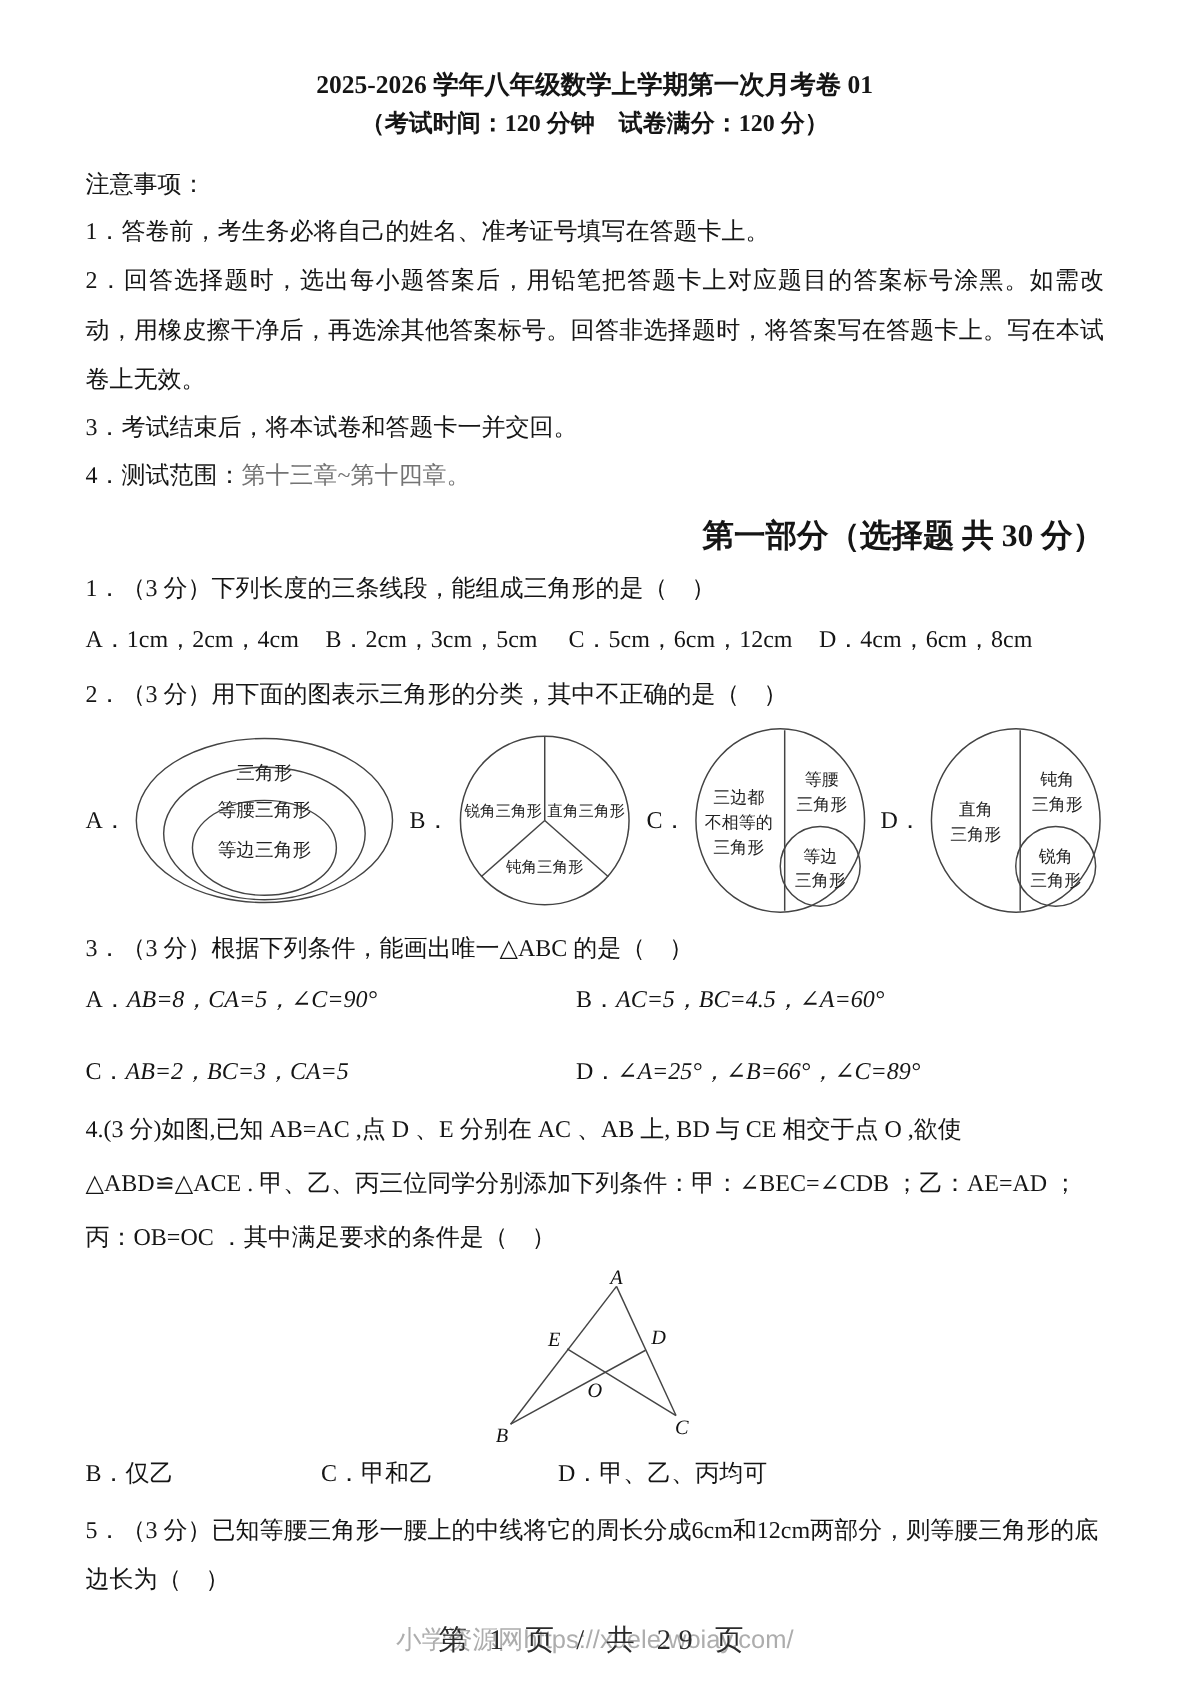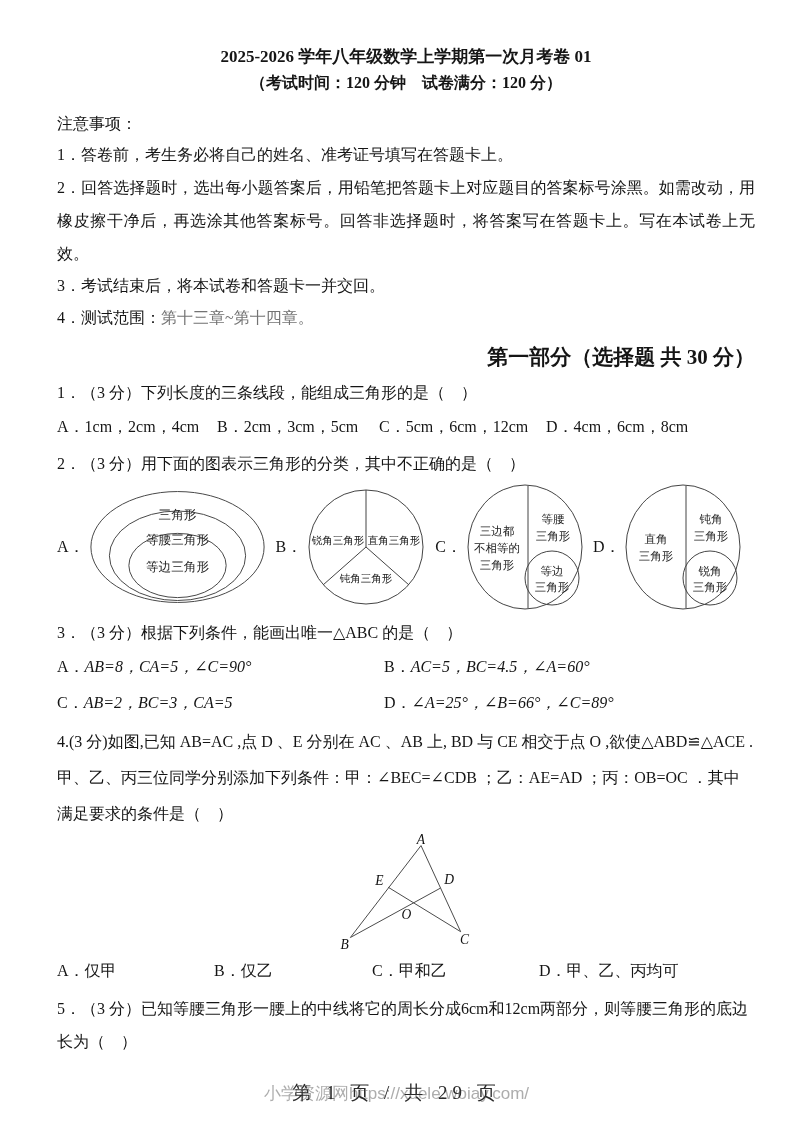--- a/index.html
+++ b/index.html
@@ -1,41 +1,41 @@
 <!DOCTYPE html>
 <html><head>
 <meta charset="utf-8">
 <style>
   html,body{margin:0;padding:0;background:#ffffff;}
   .page{
     position:relative;
     width:793px;height:1122px;
     box-sizing:border-box;
-    padding:44px 38px 0 57px;
+    padding:44px 57px 0 57px;
     margin:0 auto;
     background:#ffffff;
     font-family:"Liberation Serif","DejaVu Serif",serif;
     color:#151515;
     font-size:16px;
     overflow:hidden;
   }
   .center{text-align:center;}
   .doc-title{font-size:17px;font-weight:bold;line-height:26px;}
   .doc-subtitle{font-size:16px;font-weight:bold;margin-top:1px;line-height:24px;}
   .para{line-height:32px;text-align:justify;}
   .notice-head{margin-top:14px;line-height:30px;}
   .notice-item{line-height:32px;}
   .notice-item.multi{line-height:33px;}
   .red{color:#737373;}
   .section-head{font-size:21px;font-weight:bold;margin-top:9px;line-height:28px;text-align:right;}
   .intro{margin-top:6px;line-height:33px;}
   .stem{margin-top:6px;line-height:31px;}
   .opts-row{display:grid;margin-top:4px;line-height:30px;}
   .opts-q1{grid-template-columns:160px 162px 167px auto;}
-  .opts-2col{grid-template-columns:327px auto;row-gap:6px;}
+  .opts-2col{grid-template-columns:327px auto;row-gap:18px;}
   .opts-q4{grid-template-columns:157px 158px 167px auto;}
   .math{font-style:italic;}
   .opt-label{font-style:normal;}
   
   .fig-row{display:flex;align-items:center;margin-top:4px;margin-bottom:2px;}
   .fig-opt-label{font-size:16px;margin:0 3px 0 0;}
   .fig-row svg{display:block;}
   svg .ln{fill:none;stroke:#444;stroke-width:1;}
   svg .lbl{fill:#222;font-family:"Liberation Serif","DejaVu Serif",serif;}
   svg .pt{fill:#111;font-style:italic;font-size:14px;font-family:"Liberation Serif","DejaVu Serif",serif;}
@@ -145,21 +145,20 @@
       <line class="ln" x1="136" y1="101" x2="61" y2="55"></line>
       <text class="pt" x="95" y="10" text-anchor="middle">A</text>
       <text class="pt" x="52" y="53" text-anchor="middle">E</text>
       <text class="pt" x="124" y="52" text-anchor="middle">D</text>
       <text class="pt" x="80" y="88" text-anchor="middle">O</text>
       <text class="pt" x="16" y="119" text-anchor="middle">B</text>
       <text class="pt" x="140" y="114" text-anchor="middle">C</text>
     </svg>
   </div>
   <div class="opts-row opts-q4">
-    <span>A．仅甲</span>
     <span>B．仅乙</span>
     <span>C．甲和乙</span>
     <span>D．甲、乙、丙均可</span>
   </div>
 
   <div class="stem" style="line-height:33px">5．（3 分）已知等腰三角形一腰上的中线将它的周长分成6cm和12cm两部分，则等腰三角形的底边长为（　）</div>
 
   <div class="footer">
     <span class="watermark">小学资源网https://xuele.woiay.com/</span>
     <span class="page-info">第 1 页 / 共 29 页</span>

